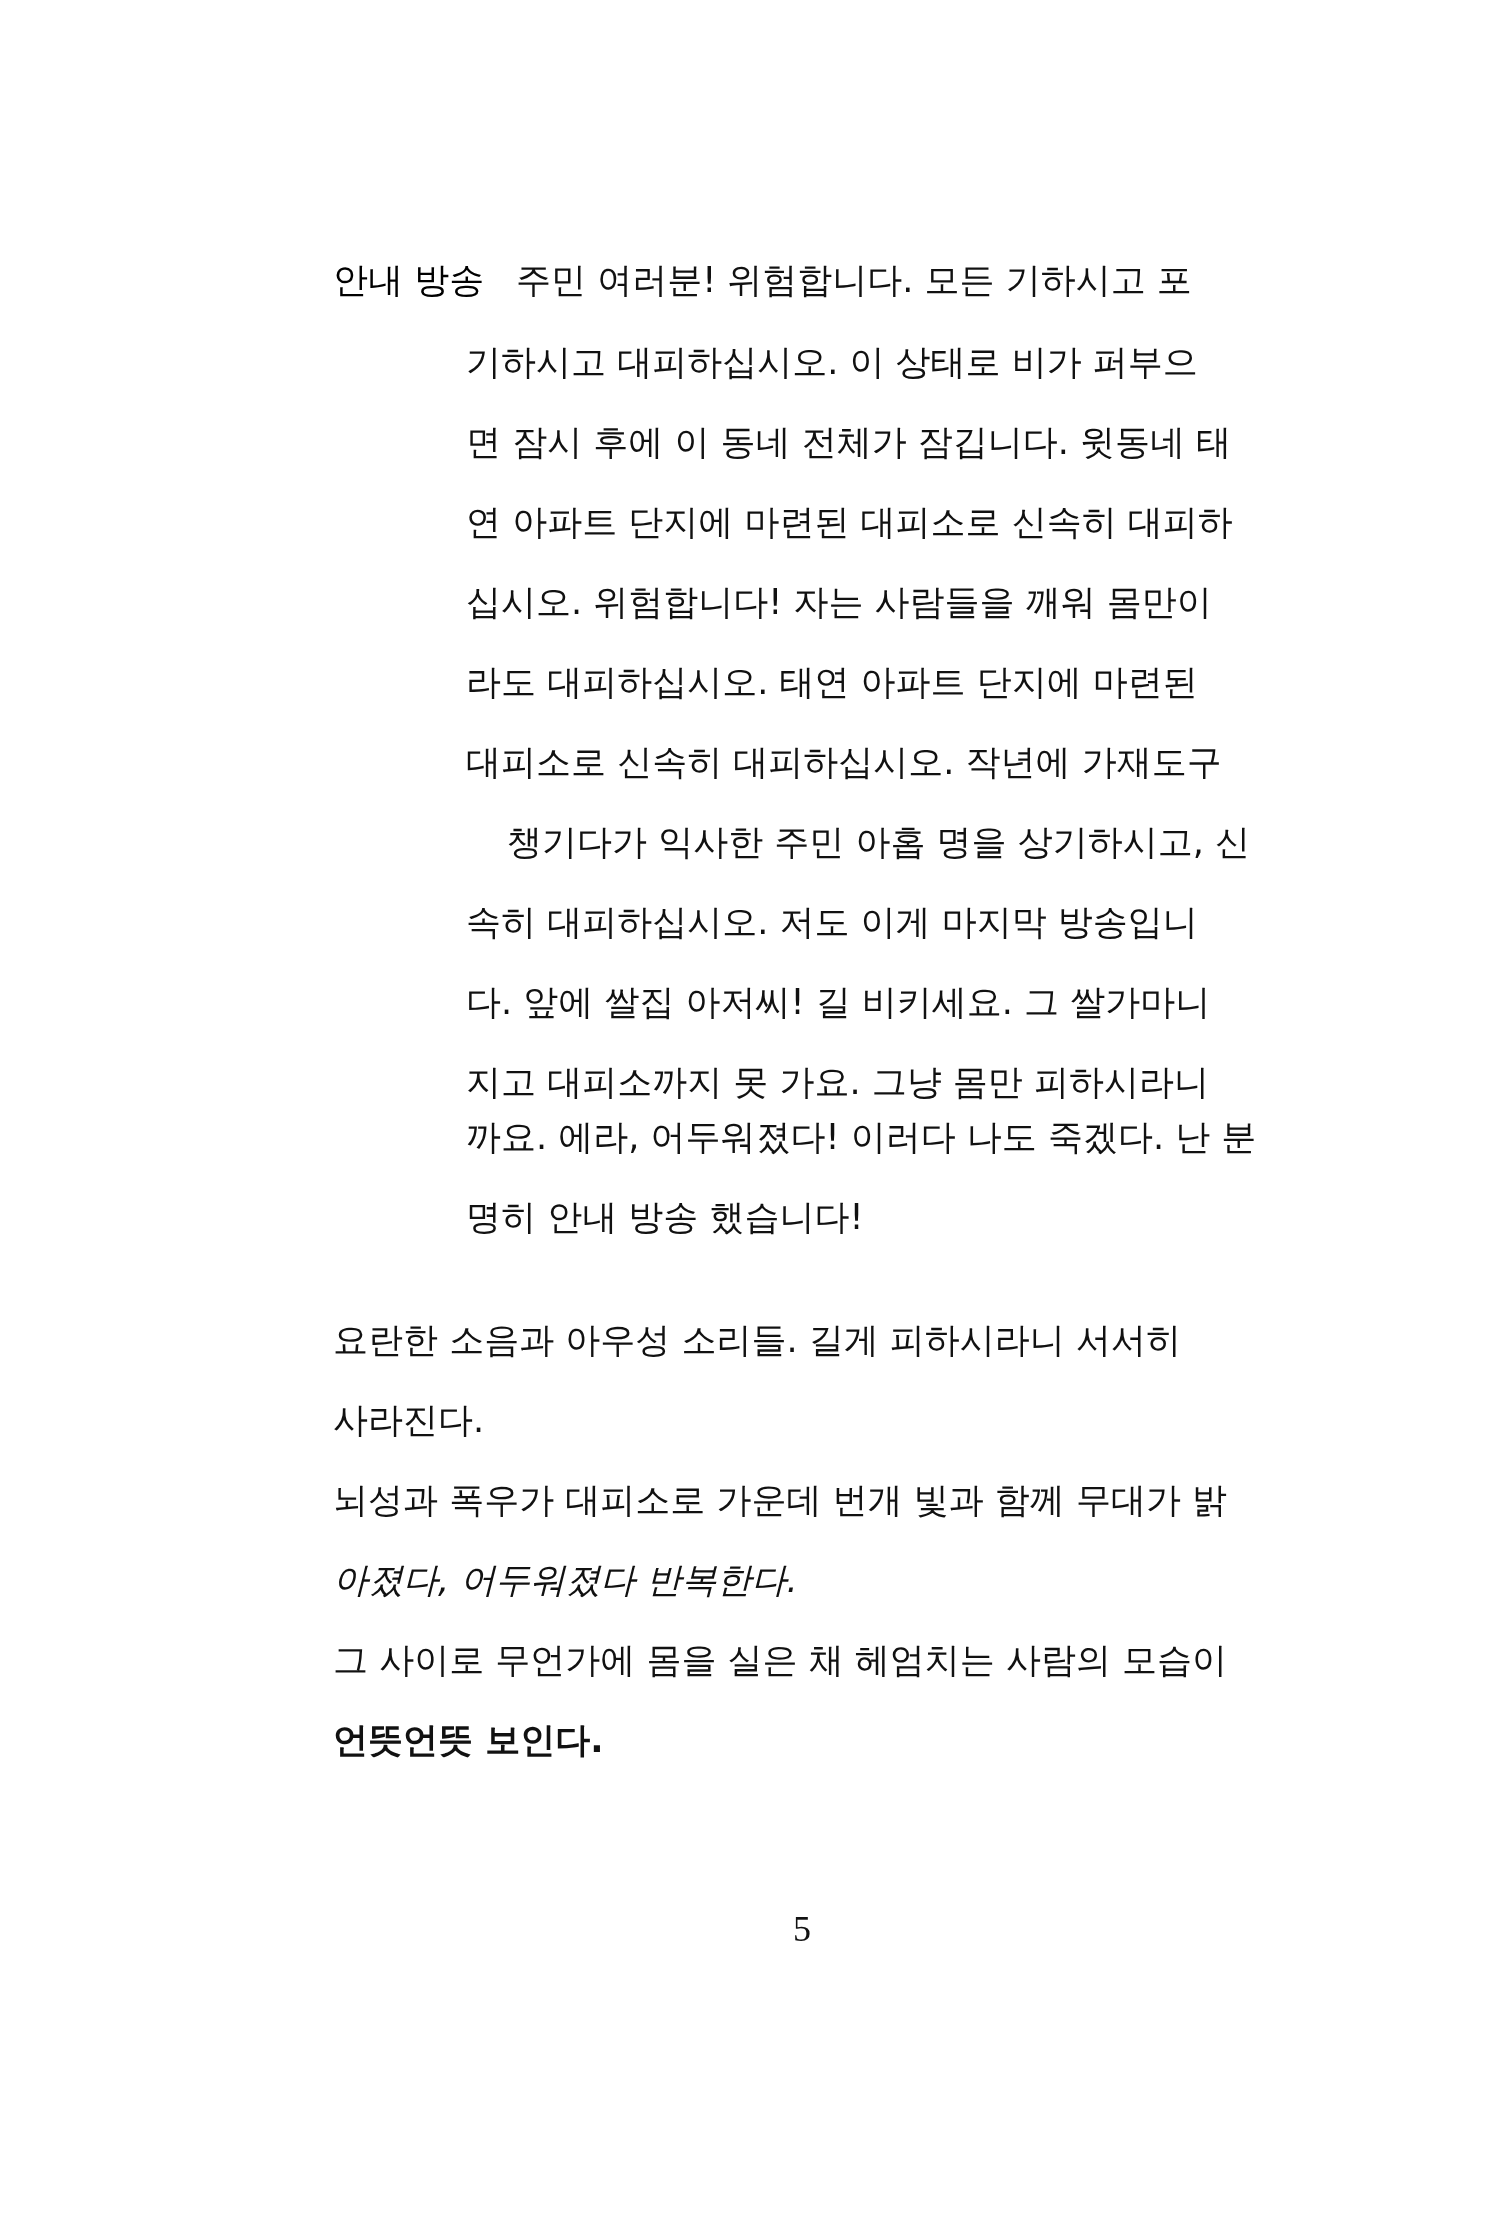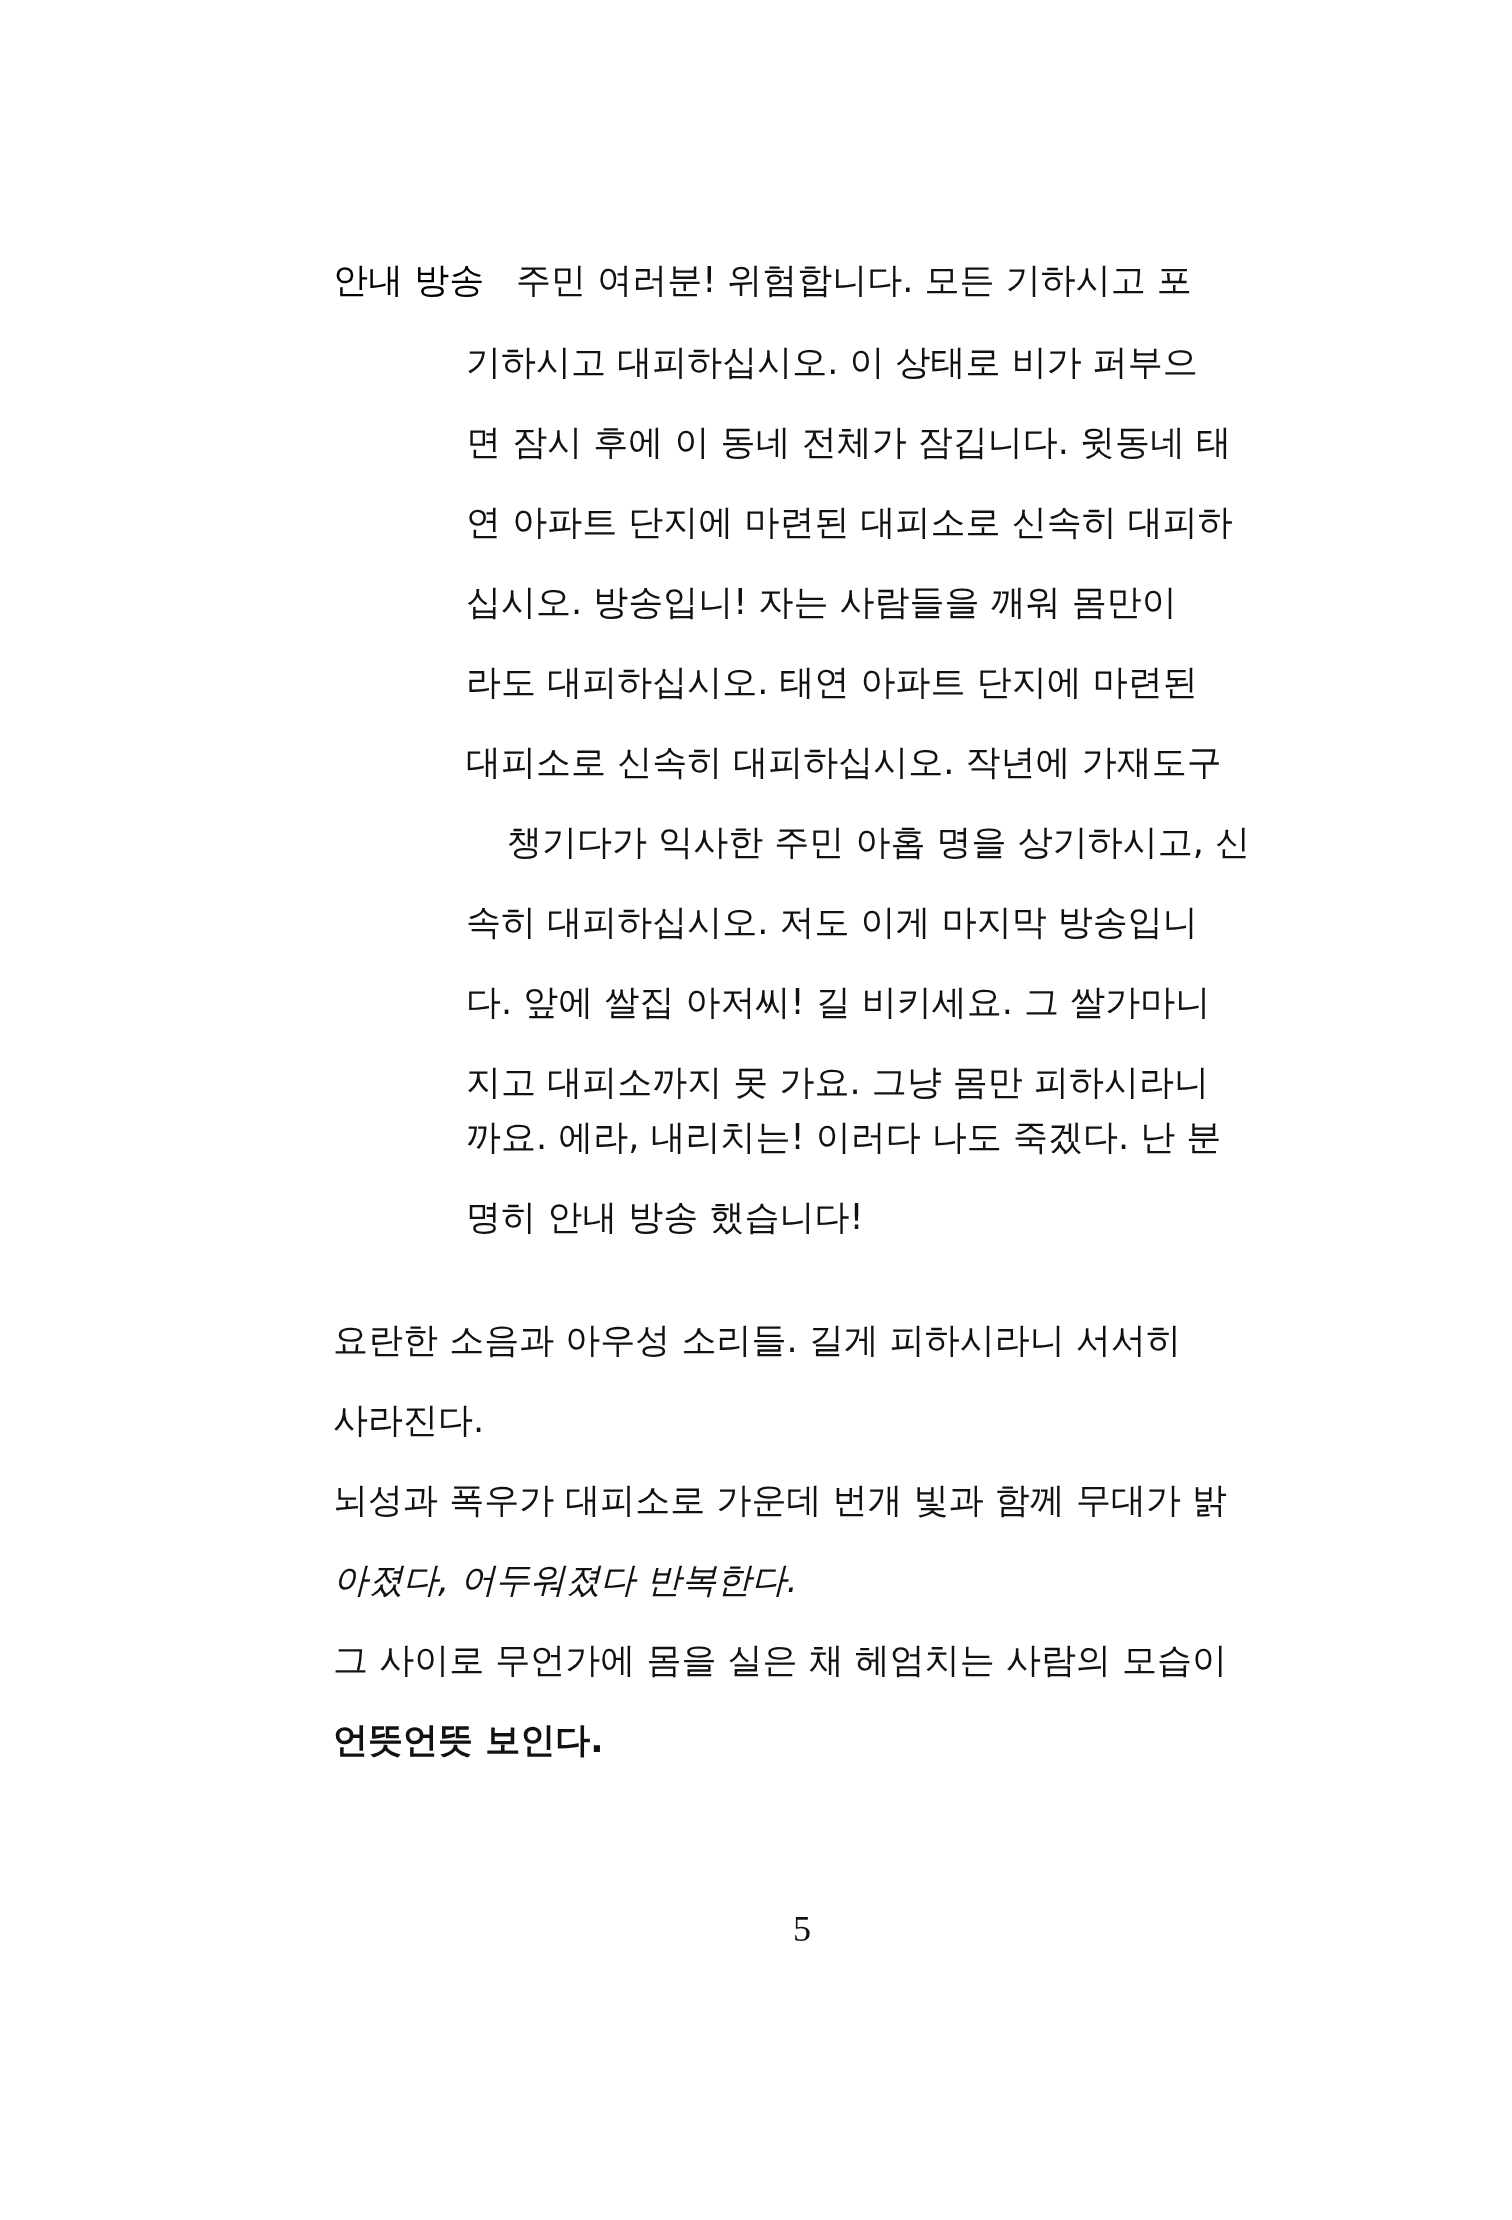--- a/index.html
+++ b/index.html
@@ -13,28 +13,28 @@
 </head>
 <body>
 
 <div>
   <div>
     <span class="line speaker" style="left:333px; top:260px;">안내 방송</span>
     <span class="line" style="left:516px; top:260px;">주민 여러분! 위험합니다. 모든 기하시고 포</span>
     <span class="line" style="left:466px; top:342px;">기하시고 대피하십시오. 이 상태로 비가 퍼부으</span>
     <span class="line" style="left:466px; top:422px;">면 잠시 후에 이 동네 전체가 잠깁니다. 윗동네 태</span>
     <span class="line" style="left:466px; top:502px;">연 아파트 단지에 마련된 대피소로 신속히 대피하</span>
-    <span class="line" style="left:466px; top:582px;">십시오. 방송입니! 자는 사람들을 깨워 몸만이</span>
+    <span class="line" style="left:466px; top:582px;">십시오. 위험합니다! 자는 사람들을 깨워 몸만이</span>
     <span class="line" style="left:466px; top:662px;">라도 대피하십시오. 태연 아파트 단지에 마련된</span>
     <span class="line" style="left:466px; top:742px;">대피소로 신속히 대피하십시오. 작년에 가재도구</span>
     <span class="line" style="left:492px; top:822px;margin-left:15px;">챙기다가 익사한 주민 아홉 명을 상기하시고, 신</span>
     <span class="line" style="left:466px; top:902px;">속히 대피하십시오. 저도 이게 마지막 방송입니</span>
     <span class="line" style="left:466px; top:982px;">다. 앞에 쌀집 아저씨! 길 비키세요. 그 쌀가마니</span>
     <span class="line" style="left:466px; top:1062px;">지고 대피소까지 못 가요. 그냥 몸만 피하시라니</span>
-    <span class="line" style="left:466px; top:1117px;">까요. 에라, 내리치는! 이러다 나도 죽겠다. 난 분</span>
+    <span class="line" style="left:466px; top:1117px;">까요. 에라, 어두워졌다! 이러다 나도 죽겠다. 난 분</span>
     <span class="line" style="left:466px; top:1197px;">명히 안내 방송 했습니다!</span>
   </div>
 
   <div>
     <span class="line" style="left:333px; top:1320px;">요란한 소음과 아우성 소리들. 길게 피하시라니 서서히</span>
     <span class="line" style="left:333px; top:1400px;text-align:right;">사라진다.</span>
     <span class="line" style="left:333px; top:1480px;">뇌성과 폭우가 대피소로 가운데 번개 빛과 함께 무대가 밝</span>
     <span class="line" style="left:333px; top:1560px;font-style:italic;">아졌다, 어두워졌다 반복한다.</span>
     <span class="line" style="left:333px; top:1640px;">그 사이로 무언가에 몸을 실은 채 헤엄치는 사람의 모습이</span>
     <span class="line" style="left:333px; top:1720px;font-weight:bold;">언뜻언뜻 보인다.</span>

